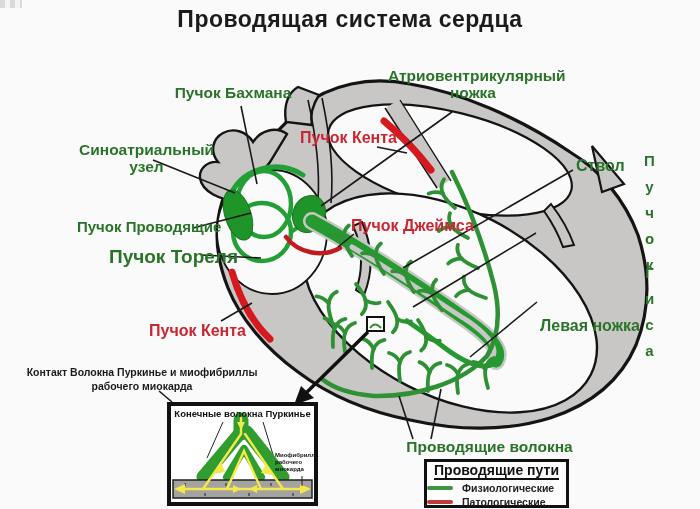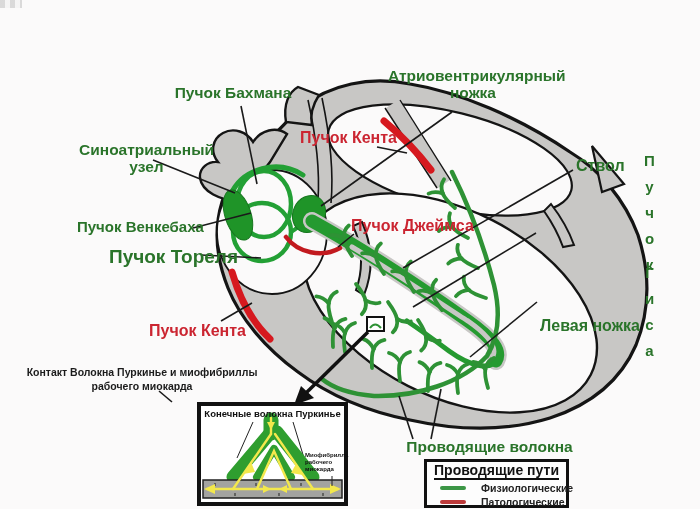--- a/index.html
+++ b/index.html
@@ -24,31 +24,31 @@
   .lbl-left-leg{left:540px;top:289px;font-size:16px;margin-top:28px;}
   .lbl-kent-left{left:149px;top:322px;font-size:16px;}
   .lbl-contact{left:12px;top:366px;width:260px;font-size:10.5px;color:#1b1b1b;line-height:1.3;}
   .lbl-purk{left:382px;top:438px;width:215px;font-size:15.5px;}
   .his-word{position:absolute;left:641px;writing-mode:vertical-rl;text-orientation:upright;
             letter-spacing:9px;font-size:15px;font-weight:bold;color:#2a742a;}
   .his-w1{top:152px;} .his-w2{top:264px;}
   svg.overlay{position:absolute;left:0;top:0;}
   
   .inset{position:absolute;left:167px;top:402px;width:151px;height:104px;box-sizing:border-box;
-         border:4px solid #111;background:#fff;margin-left:30px;}
+         border:4px solid #111;background:#fff;}
   .inset-title{position:absolute;left:0;top:2px;width:100%;text-align:center;
          font-size:9.5px;font-weight:bold;color:#111;}
   .inset-myofibril{position:absolute;right:1px;top:46px;width:38px;font-size:6px;
          font-weight:bold;color:#111;line-height:1.2;}
   
   .legend{position:absolute;left:424px;top:459px;width:145px;height:49px;box-sizing:border-box;
           border:3px solid #111;background:#fdfdfd;}
   .legend-title{display:block;margin:0 7px;text-align:right;font-size:14px;font-weight:bold;
           color:#111;border-bottom:2px solid #111;padding-bottom:0px;}
-  .legend-row{display:flex;align-items:center;gap:15px;padding-left:13px;height:12px;margin-top:2px;}
+  .legend-row{display:flex;align-items:center;gap:9px;padding-left:0;height:12px;margin-top:2px;}
   .swatch{width:26px;height:4px;border-radius:2px;flex:0 0 auto;}
   .swatch-phys{background:#3c9646;} .swatch-path{background:#bd3b3b;}
   .legend-row span{font-size:10.5px;font-weight:bold;color:#222;}
 </style>
 </head>
 <body>
 
 <div class="stage">
   <div class="corner-artifact"></div>
 
@@ -147,25 +147,26 @@
       <line x1="573" y1="170" x2="403" y2="268"></line>
       <line x1="536" y1="233" x2="413" y2="307"></line>
       <line x1="537" y1="302" x2="470" y2="357"></line>
       <line x1="221" y1="321" x2="252" y2="303"></line>
       <line x1="159" y1="391" x2="172" y2="402"></line>
       <line x1="413" y1="439" x2="399" y2="396"></line>
       <line x1="431" y1="439" x2="441" y2="389"></line>
     </g>
   </svg>
 
+  <div class="title">Проводящая система сердца</div>
   <div class="lbl green c lbl-bachmann">Пучок Бахмана</div>
   <div class="lbl green c lbl-av">Атриовентрикулярный ножка</div>
   <div class="lbl red lbl-kent-top">Пучок Кента</div>
   <div class="lbl green c lbl-sino">Синоатриальный узел</div>
-  <div class="lbl green lbl-wenck">Пучок Венкебаха</div>
+  <div class="lbl green lbl-wenck">Пучок Проводящие</div>
   <div class="lbl green lbl-thorel">Пучок Тореля</div>
   <div class="lbl red lbl-james">Пучок Джеймса</div>
   <div class="lbl green lbl-stvol">Ствол</div>
   <div class="lbl green lbl-left-leg">Левая ножка</div>
   <div class="lbl red lbl-kent-left">Пучок Кента</div>
   <div class="his-word his-w1">Пучок</div>
   <div class="his-word his-w2">Гиса</div>
   <div class="lbl c lbl-contact">Контакт Волокна Пуркинье и миофибриллы рабочего миокарда</div>
   <div class="lbl green c lbl-purk">Проводящие волокна Пуркинье</div>
 

